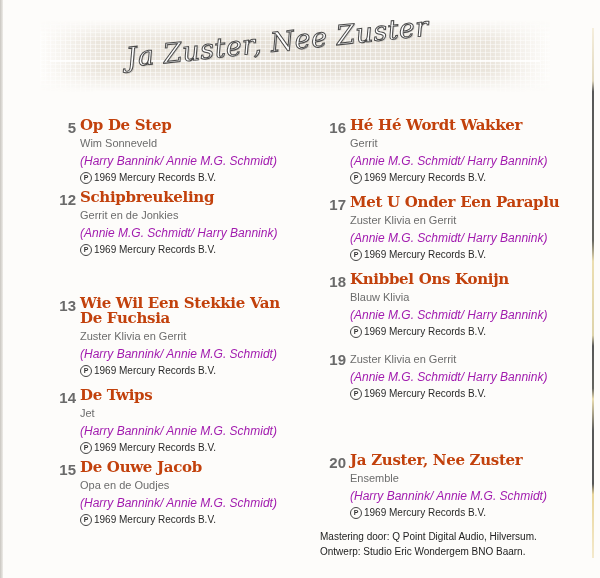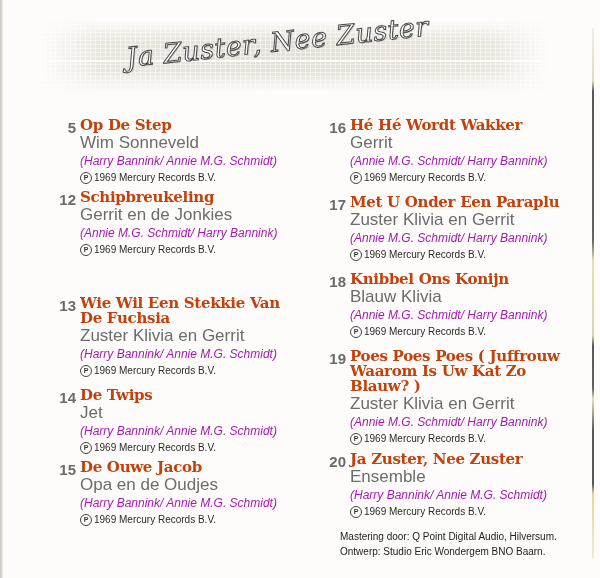--- a/index.html
+++ b/index.html
@@ -85,21 +85,21 @@
     }
     .track-title {
       font-family: "DejaVu Serif", serif;
       font-weight: bold;
       font-size: 15px;
       line-height: 15px;
       color: #c2410c;
       letter-spacing: -0.3px;
     }
     .track-artist {
-      font-size: 17px;
+      font-size: 11px;
       line-height: 18px;
       color: #6c6c6c;
       margin-top: 1px;
     }
     .track-writers {
       font-size: 12px;
       line-height: 18px;
       font-style: italic;
       color: #a21caf;
     }
@@ -117,21 +117,21 @@
       border-radius: 50%;
       font-size: 7px;
       line-height: 10px;
       text-align: center;
       margin-right: 2px;
       color: #333;
       font-weight: bold;
     }
     .credits {
       position: absolute;
-      left: 340px; top: 529px;
+      left: 320px; top: 529px;
       font-size: 10px;
       line-height: 15px;
       color: #222;
     }
   </style>
 </head>
 <body>
 
 <div class="left-edge"></div>
 <div class="right-edge"></div>
@@ -219,21 +219,20 @@
     <div class="track-title">Knibbel Ons Konijn</div>
     <div class="track-artist">Blauw Klivia</div>
     <div class="track-writers">(Annie M.G. Schmidt/ Harry Bannink)</div>
     <div class="track-copyright">
       <span class="p-icon">P</span>
       <span>1969 Mercury Records B.V.</span>
     </div>
   </div>
   <div class="track" style="height:103px;">
     <span class="track-num">19</span>
-    <div class="track-title">Poes Poes Poes ( Juffrouw Waarom Is Uw Kat Zo Blauw? )</div>
     <div class="track-artist">Zuster Klivia en Gerrit</div>
     <div class="track-writers">(Annie M.G. Schmidt/ Harry Bannink)</div>
     <div class="track-copyright">
       <span class="p-icon">P</span>
       <span>1969 Mercury Records B.V.</span>
     </div>
   </div>
   <div class="track">
     <span class="track-num">20</span>
     <div class="track-title">Ja Zuster, Nee Zuster</div>

